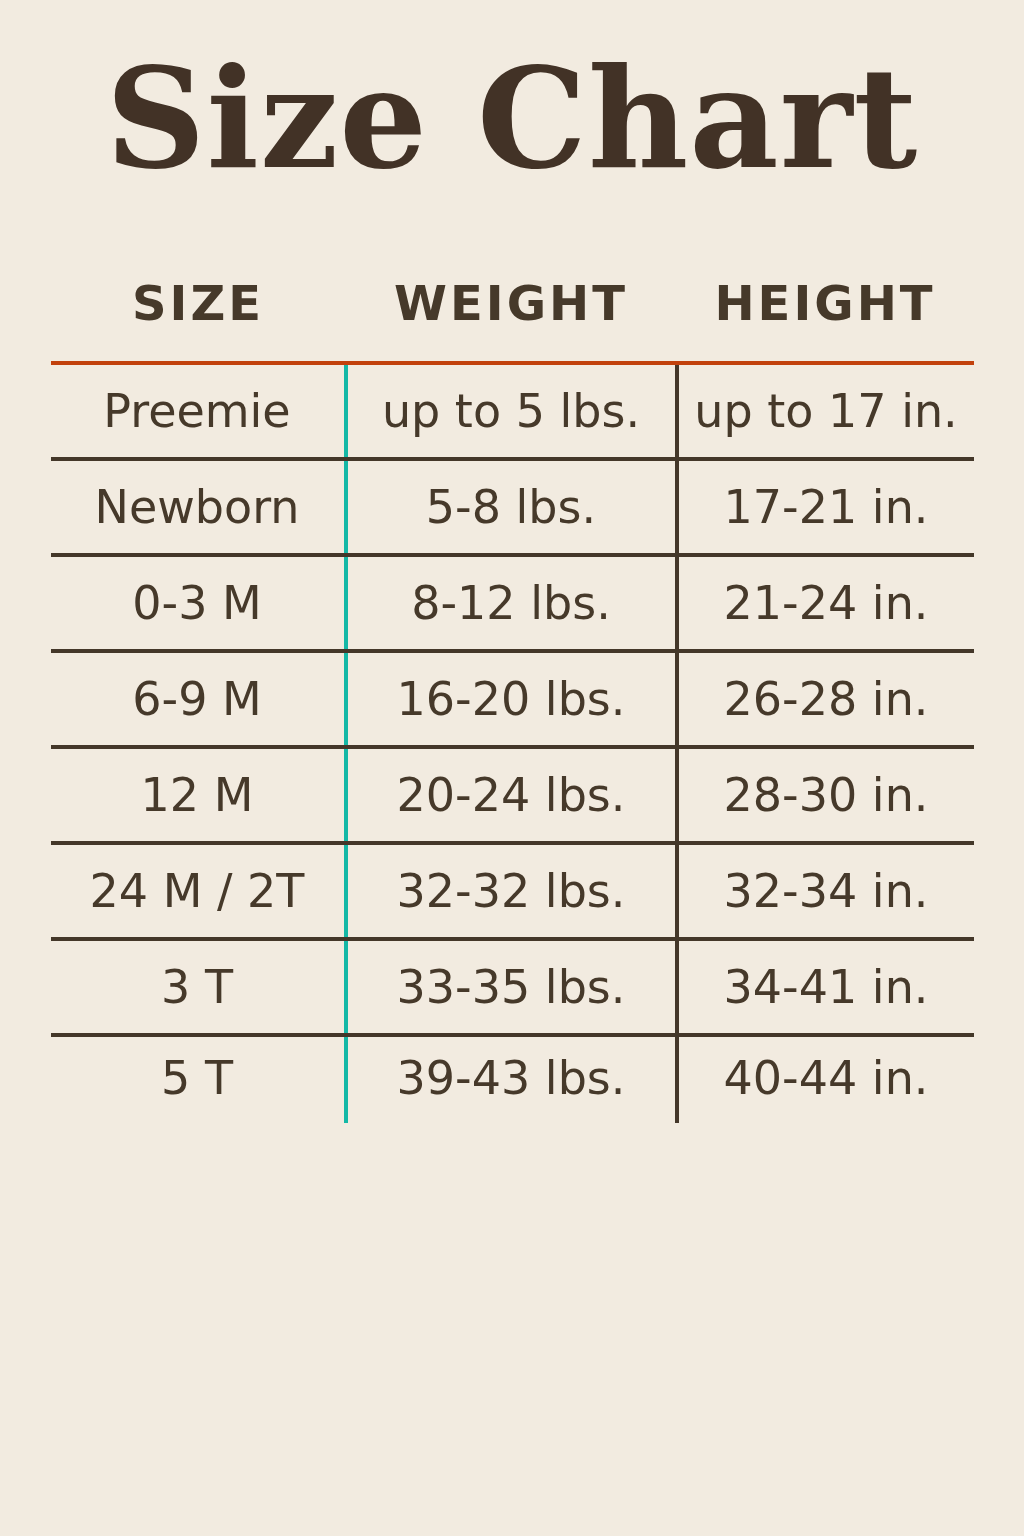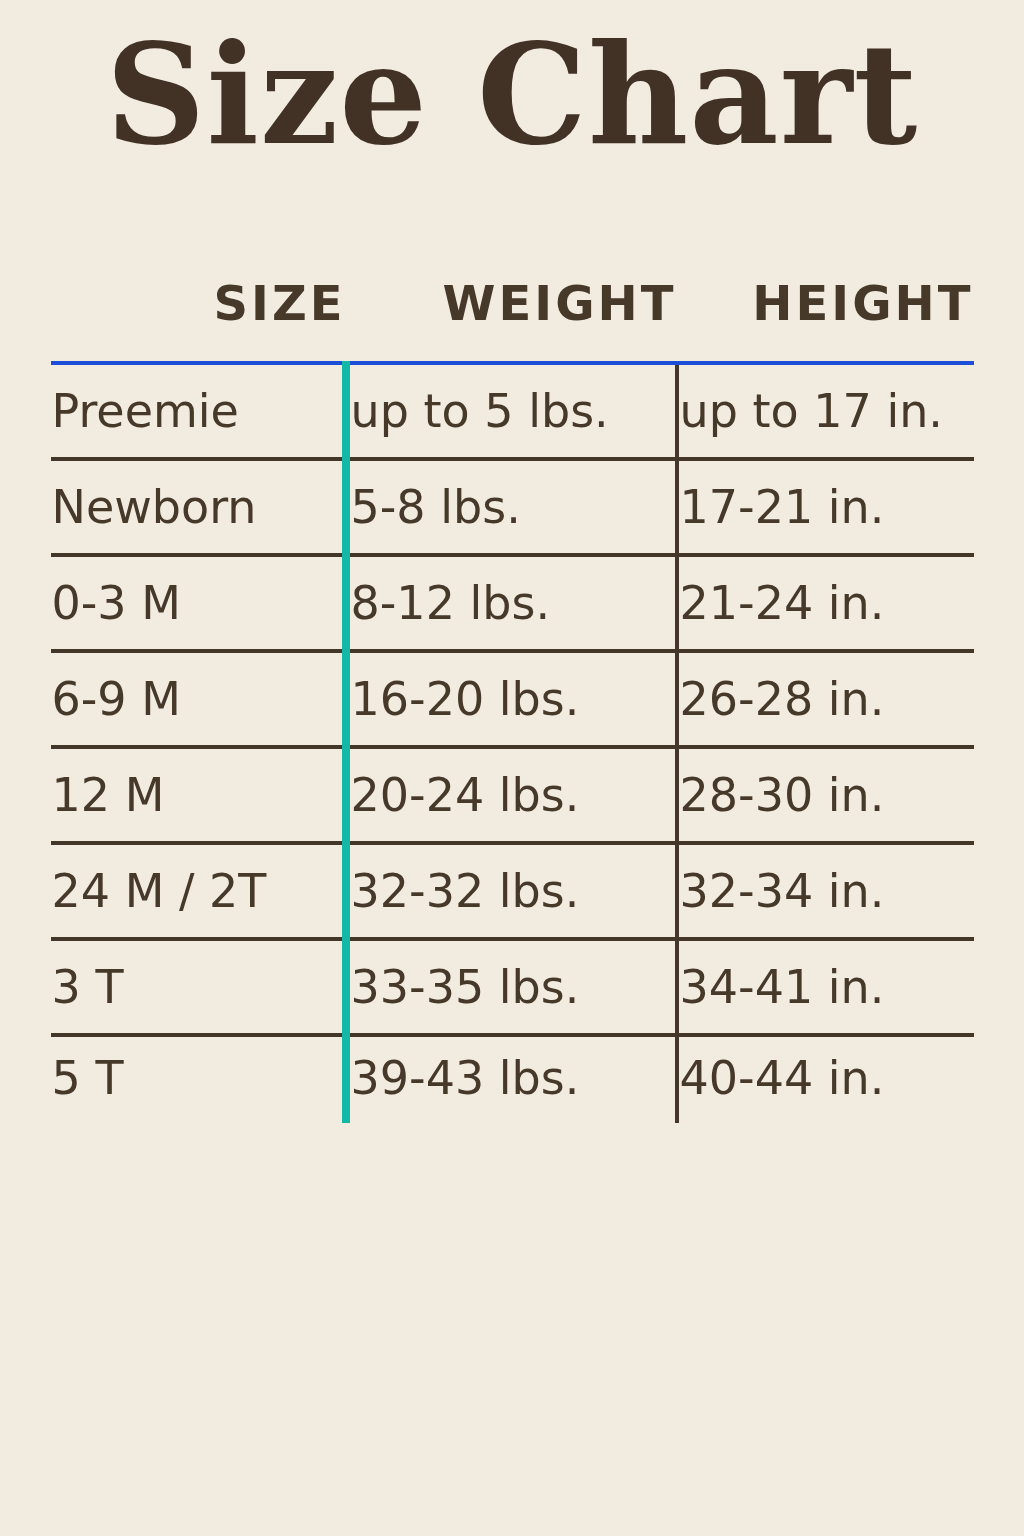--- a/index.html
+++ b/index.html
@@ -15,21 +15,21 @@
       font-family: "DejaVu Sans", sans-serif;
       overflow: hidden;
     }
     .page {
       width: 1024px;
       height: 1536px;
       background: #f2ebe0;
     }
     .title {
       margin: 0;
-      padding-top: 16px;
+      padding-top: 40px;
       height: 205px;
       text-align: center;
       font-family: "DejaVu Serif", serif;
       font-weight: 700;
       font-size: 138px;
       line-height: 1.15;
       letter-spacing: 1px;
       color: #423226;
     }
     table.size-chart {
@@ -38,39 +38,40 @@
       border-collapse: collapse;
       table-layout: fixed;
     }
     col.c1 { width: 295px; }
     col.c2 { width: 331px; }
     col.c3 { width: 297px; }
     th {
       height: 158px;
       vertical-align: bottom;
       padding: 0 0 30px 0;
-      text-align: right;
+      text-align: center;
       font-size: 48px;
       font-weight: 700;
       letter-spacing: 3px;
       color: #46392a;
-      border-bottom: 4px solid #1d4ed8;
+      border-bottom: 4px solid #c2410c;
     }
     td {
       height: 96px;
+      text-align: center;
       vertical-align: middle;
       font-size: 46px;
       font-weight: 400;
       color: #46392a;
       border-bottom: 4px solid #443729;
       overflow: hidden;
       white-space: nowrap;
     }
     td.mid {
-      border-left: 8px solid #14b8a6;
+      border-left: 4px solid #14b8a6;
       border-right: 4px solid #443729;
     }
     tbody tr:last-child td {
       border-bottom: none;
       height: 88px;
       vertical-align: top;
       padding-top: 14px;
     }
   </style>
 </head>

